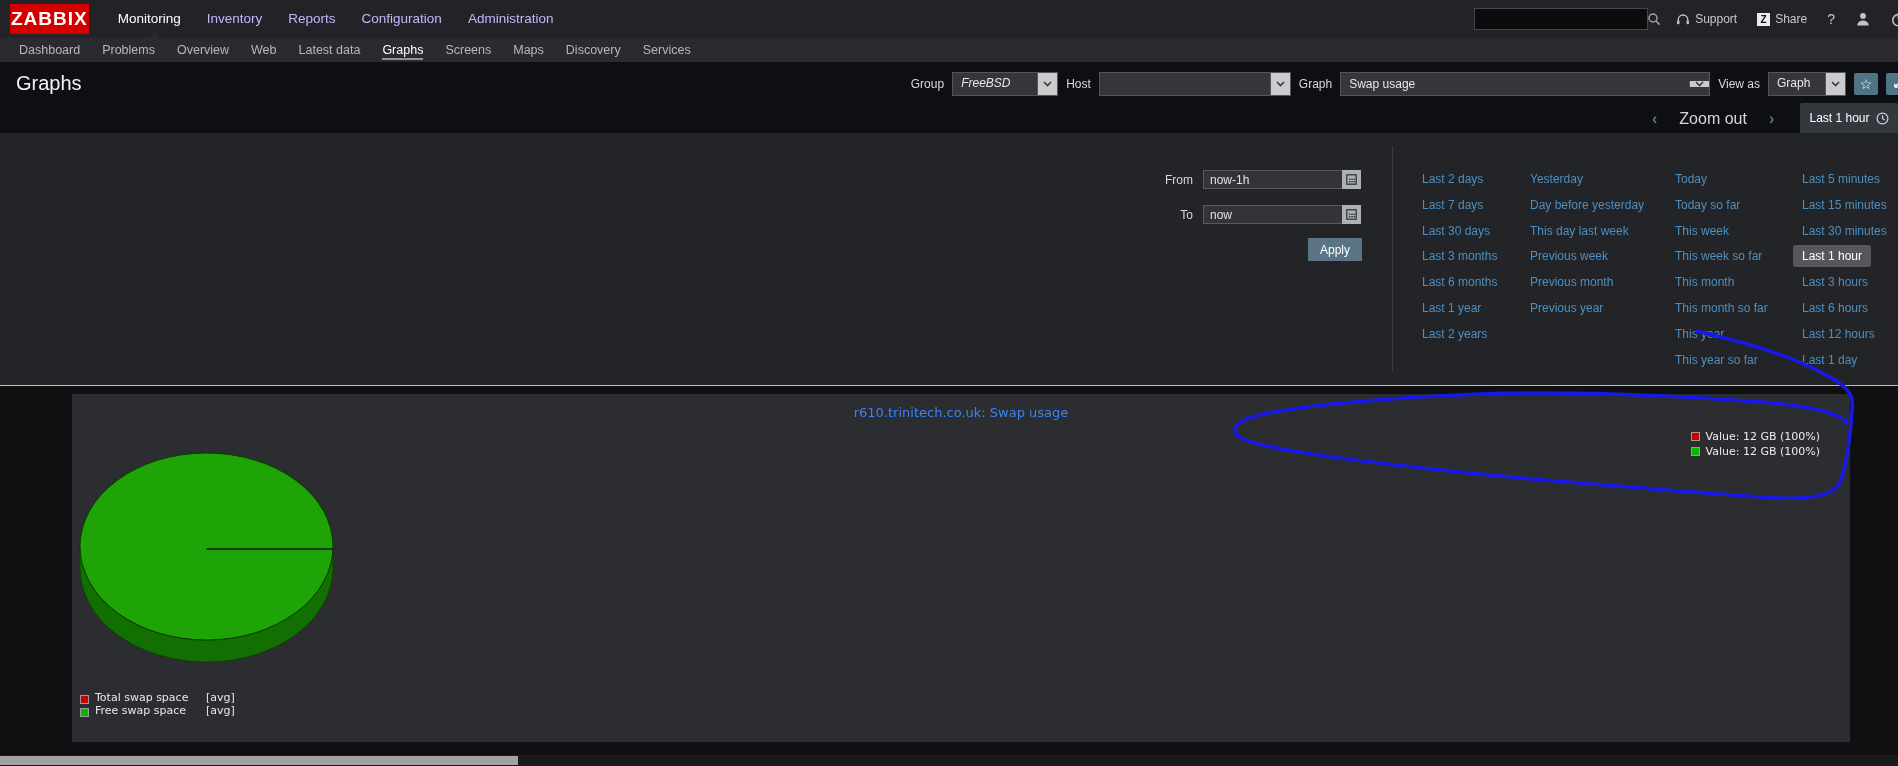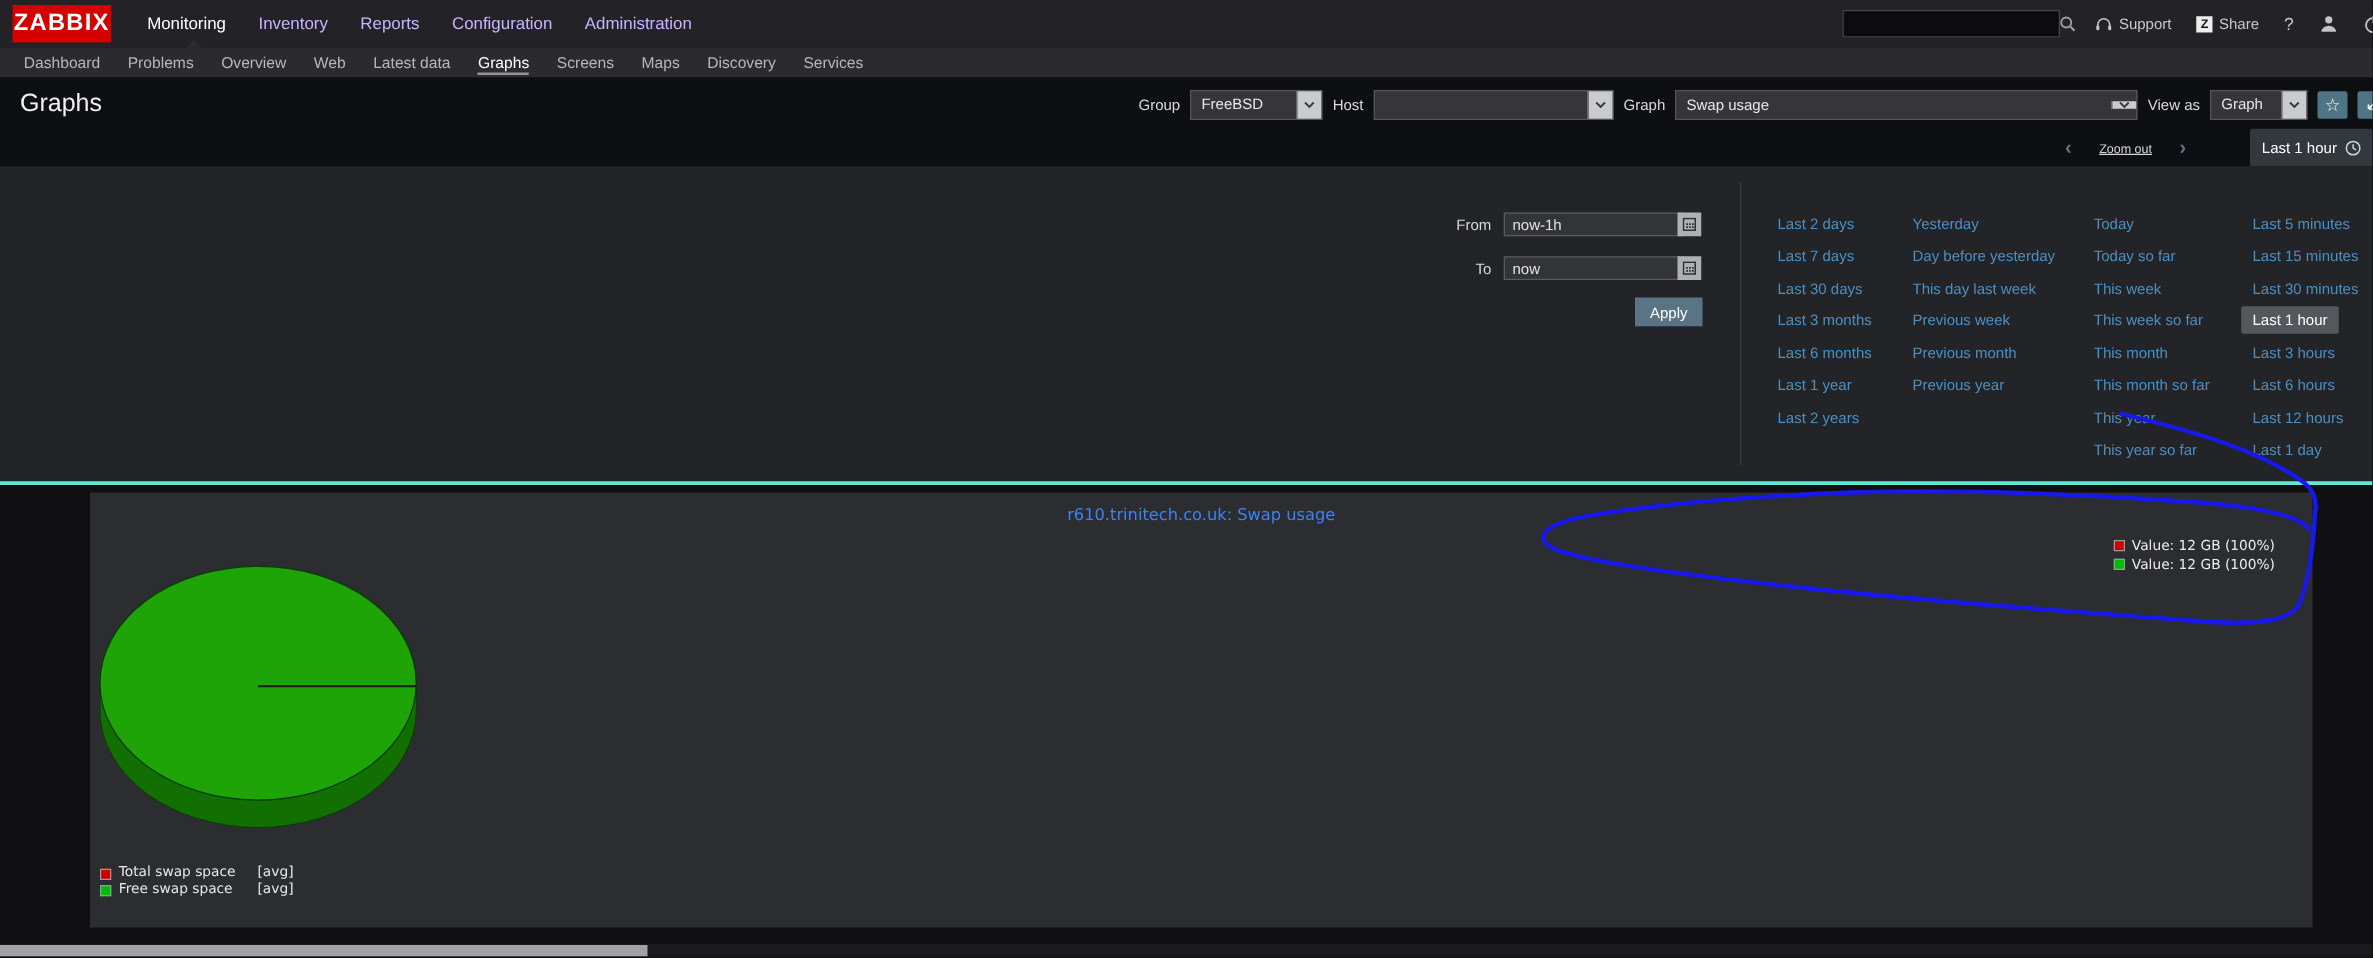--- a/index.html
+++ b/index.html
@@ -27,37 +27,37 @@
 
   
   .pageheader{position:absolute;left:0;top:62px;width:1898px;height:43px;background:#0e0f12;display:flex;align-items:center;}
   .page-title{color:#f2f2f4;font-size:20px;margin-left:16px;}
   .filters{margin-left:auto;display:flex;align-items:center;gap:8px;font-size:12px;color:#dadadd;margin-right:-12px;}
   .flabel{white-space:nowrap;}
   .zselect{height:22px;background:#35353a;border:1px solid #55555b;display:flex;align-items:stretch;cursor:pointer;}
   .zselect .val{flex:1;color:#e8e8ea;font-size:12px;line-height:20px;padding:0 8px;white-space:nowrap;overflow:hidden;}
   .zselect .arrow{width:19px;background:#c9cbcd;border-left:1px solid #55555b;display:flex;align-items:center;justify-content:center;}
   .zselect .arrow svg{display:block;}
-  .sel-group{width:104px;}
+  .sel-group{width:104px;font-style:italic;}
   .sel-host{width:190px;}
   .sel-graph{width:368px;align-items:center;}
   .sel-viewas{width:76px;}
   .redact{width:152px;height:14px;background:#000;border-radius:7px;margin:3px 0 0 4px;}
   .iconbtn{width:24px;height:22px;background:#4e7486;display:flex;align-items:center;justify-content:center;color:#fff;cursor:pointer;border-radius:2px;}
   .star-glyph{font-size:14px;line-height:1;color:#fff;}
 
   
   .timebar{position:absolute;left:0;top:105px;width:1898px;height:28px;background:#0e0f12;}
   .zoomout-group{position:absolute;left:1652px;top:0;height:28px;display:flex;align-items:center;gap:22px;}
   .tchev{color:#5d7585;font-size:16px;font-weight:bold;cursor:pointer;line-height:1;}
-  .zoomout-label{color:#d8d8da;font-size:10px;cursor:pointer;text-decoration:underline;}
+  .zoomout-label{color:#d8d8da;font-size:16px;cursor:pointer;}
   .timetab{position:absolute;left:1800px;top:-2px;width:98px;height:30px;background:#32383d;border-radius:2px 2px 0 0;display:flex;align-items:center;justify-content:center;gap:6px;color:#fff;font-size:12px;cursor:pointer;}
 
   
-  .filterpanel{position:absolute;left:0;top:133px;width:1898px;height:252px;background:#232428;border-bottom:3px solid #5eead4;}
+  .filterpanel{position:absolute;left:0;top:133px;width:1898px;height:252px;background:#232428;border-bottom:1px solid #5eead4;}
   .tf-label{position:absolute;width:60px;text-align:right;color:#d8d8da;font-size:12px;}
   .tf-input{position:absolute;width:130px;height:17px;background:#333438;border:1px solid #595a5f;color:#e2e2e4;font-size:12px;padding:0 6px;font-family:"Liberation Sans",sans-serif;outline:none;}
   .calbtn{position:absolute;width:19px;height:19px;background:#aeb1b4;border:0;display:flex;align-items:center;justify-content:center;cursor:pointer;padding:0;}
   .applybtn{position:absolute;left:1308px;top:105px;width:54px;height:23px;background:#5a7486;border:0;color:#fff;font-size:12px;cursor:pointer;font-family:"Liberation Sans",sans-serif;}
   .vdivider{position:absolute;left:1392px;top:13px;width:1px;height:226px;background:#3b3c41;}
   .preset-col{position:absolute;top:34px;}
   .pc-0{left:1422px;} .pc-1{left:1530px;} .pc-2{left:1675px;} .pc-3{left:1802px;}
   .preset-link{display:block;height:25.8px;line-height:25.8px;font-size:12px;color:#4d8fc0;text-decoration:none;white-space:nowrap;cursor:pointer;}
   .preset-link.selected{color:#fff;}
   .preset-link.selected .chip{background:#55575c;border-radius:2px;padding:4px 9px;margin-left:-9px;}

